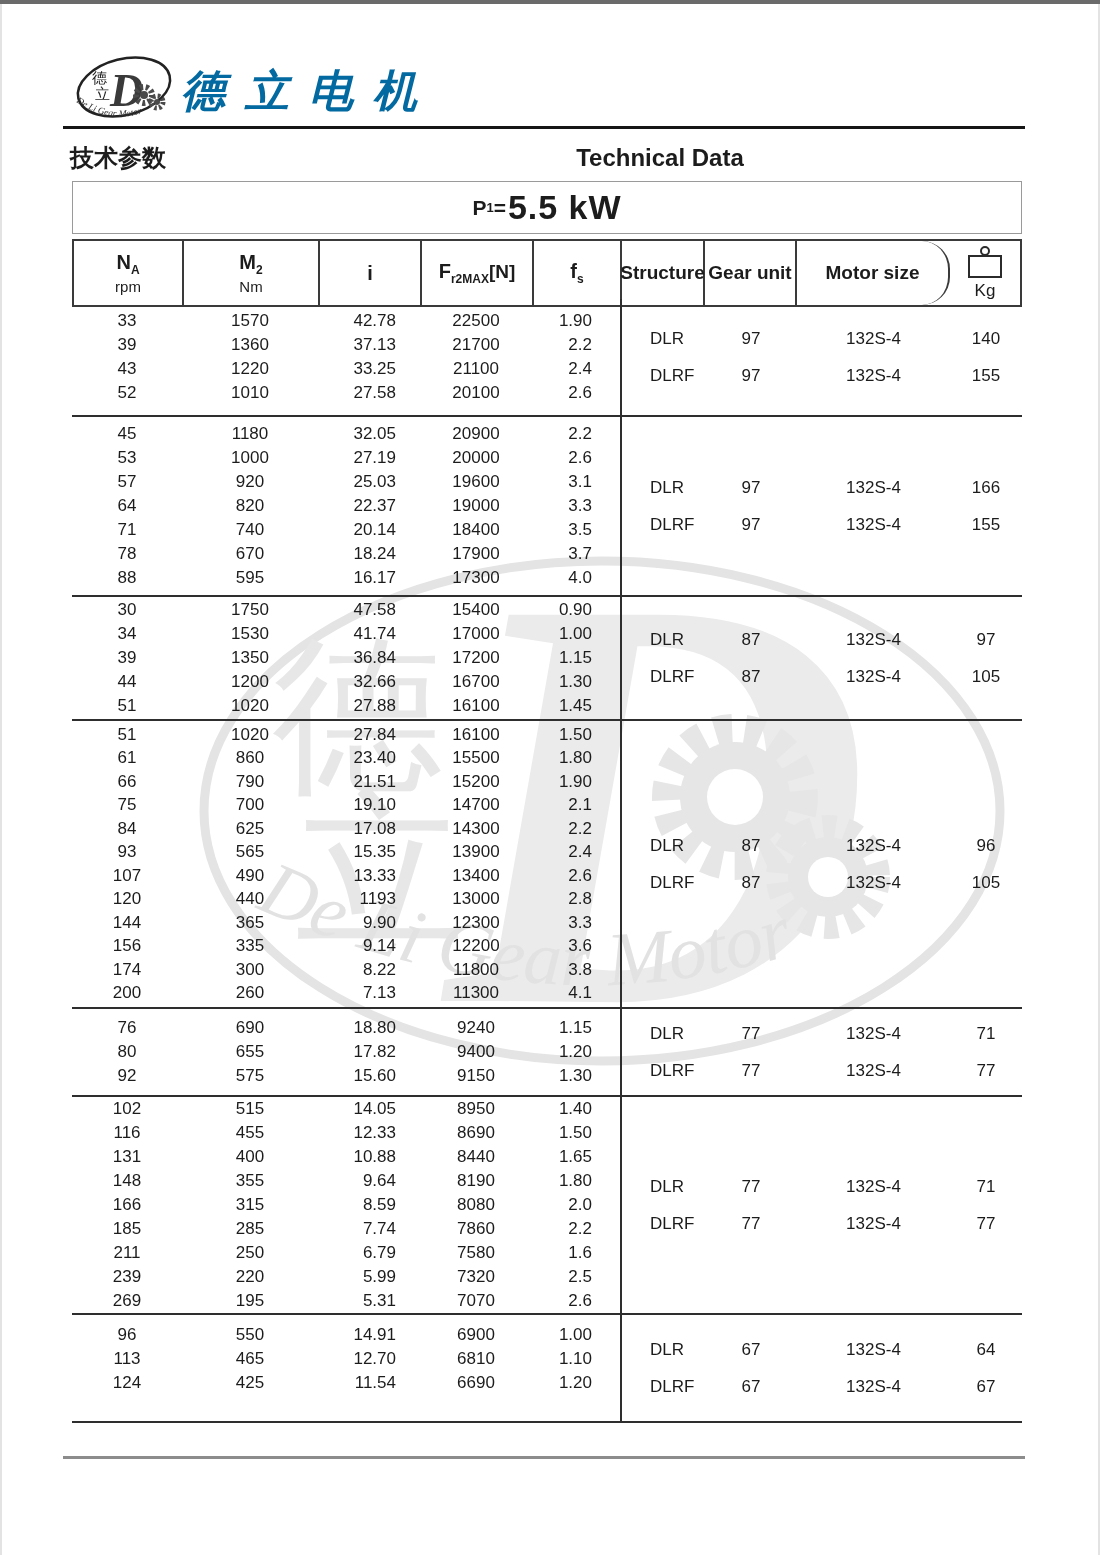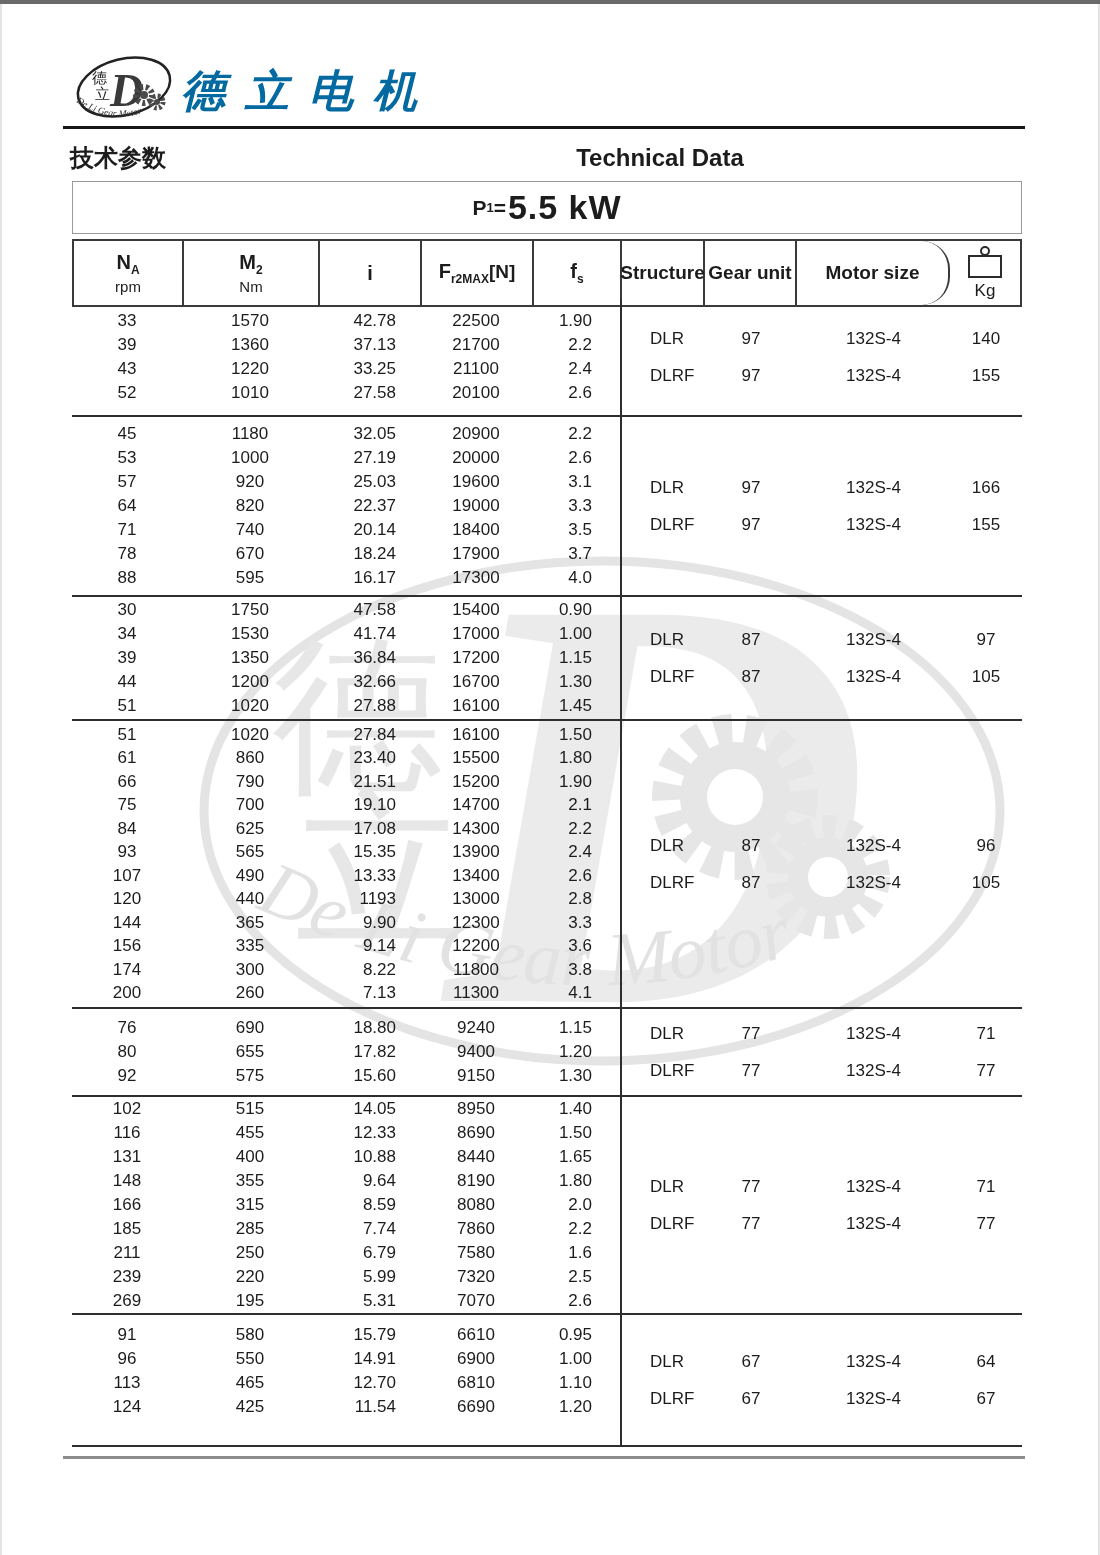--- a/index.html
+++ b/index.html
@@ -561,27 +561,20 @@
             <span class="vcell col-structure">DLRF</span>
             <span class="vcell col-gear">77</span>
             <span class="vcell col-motor">132S-4</span>
             <span class="vcell col-kg">77</span>
           </div>
         </div>
       </div>
       <div class="group g6">
         <div class="gleft">
           <div class="drow">
-            <span class="dcell col-na">91</span>
-            <span class="dcell col-m2">580</span>
-            <span class="dcell col-i">15.79</span>
-            <span class="dcell col-fr">6610</span>
-            <span class="dcell col-fs">0.95</span>
-          </div>
-          <div class="drow">
             <span class="dcell col-na">96</span>
             <span class="dcell col-m2">550</span>
             <span class="dcell col-i">14.91</span>
             <span class="dcell col-fr">6900</span>
             <span class="dcell col-fs">1.00</span>
           </div>
           <div class="drow">
             <span class="dcell col-na">113</span>
             <span class="dcell col-m2">465</span>
             <span class="dcell col-i">12.70</span>

